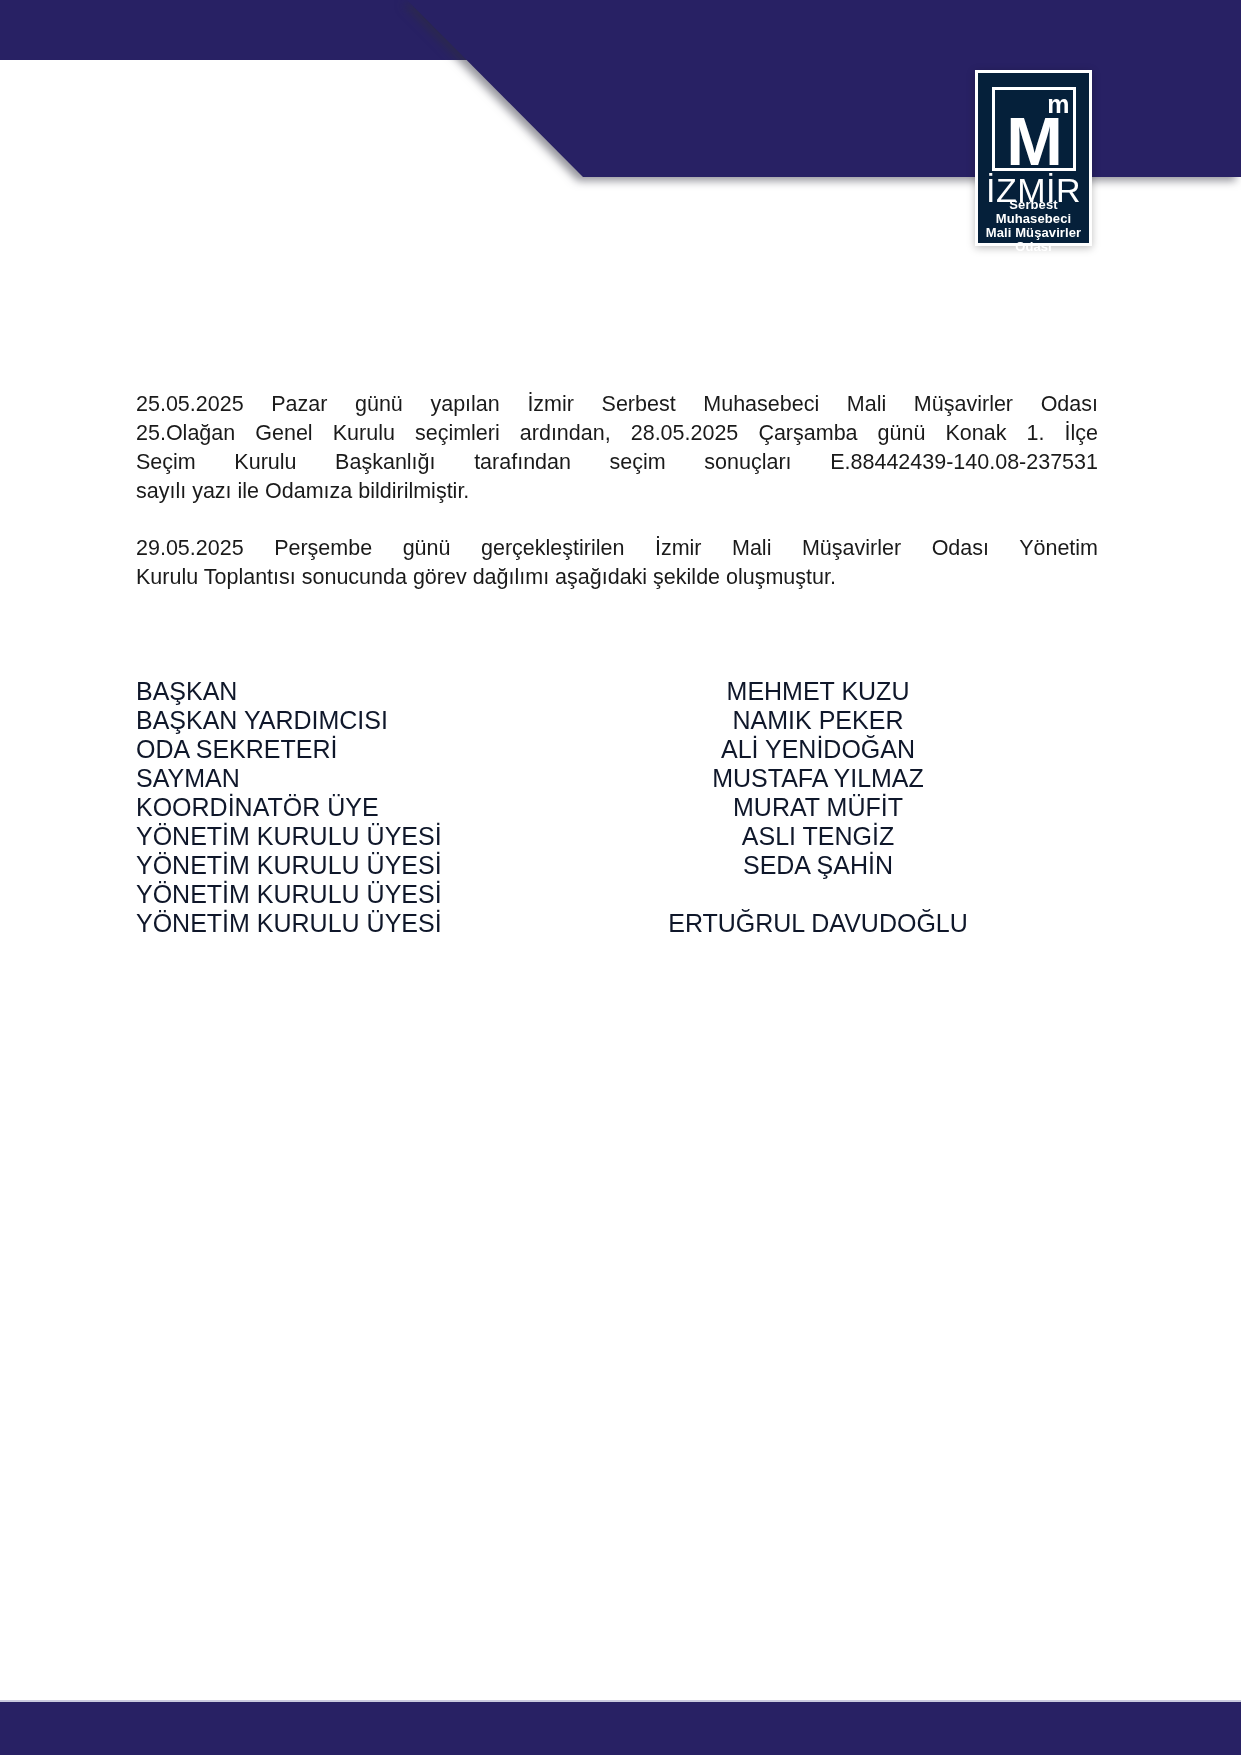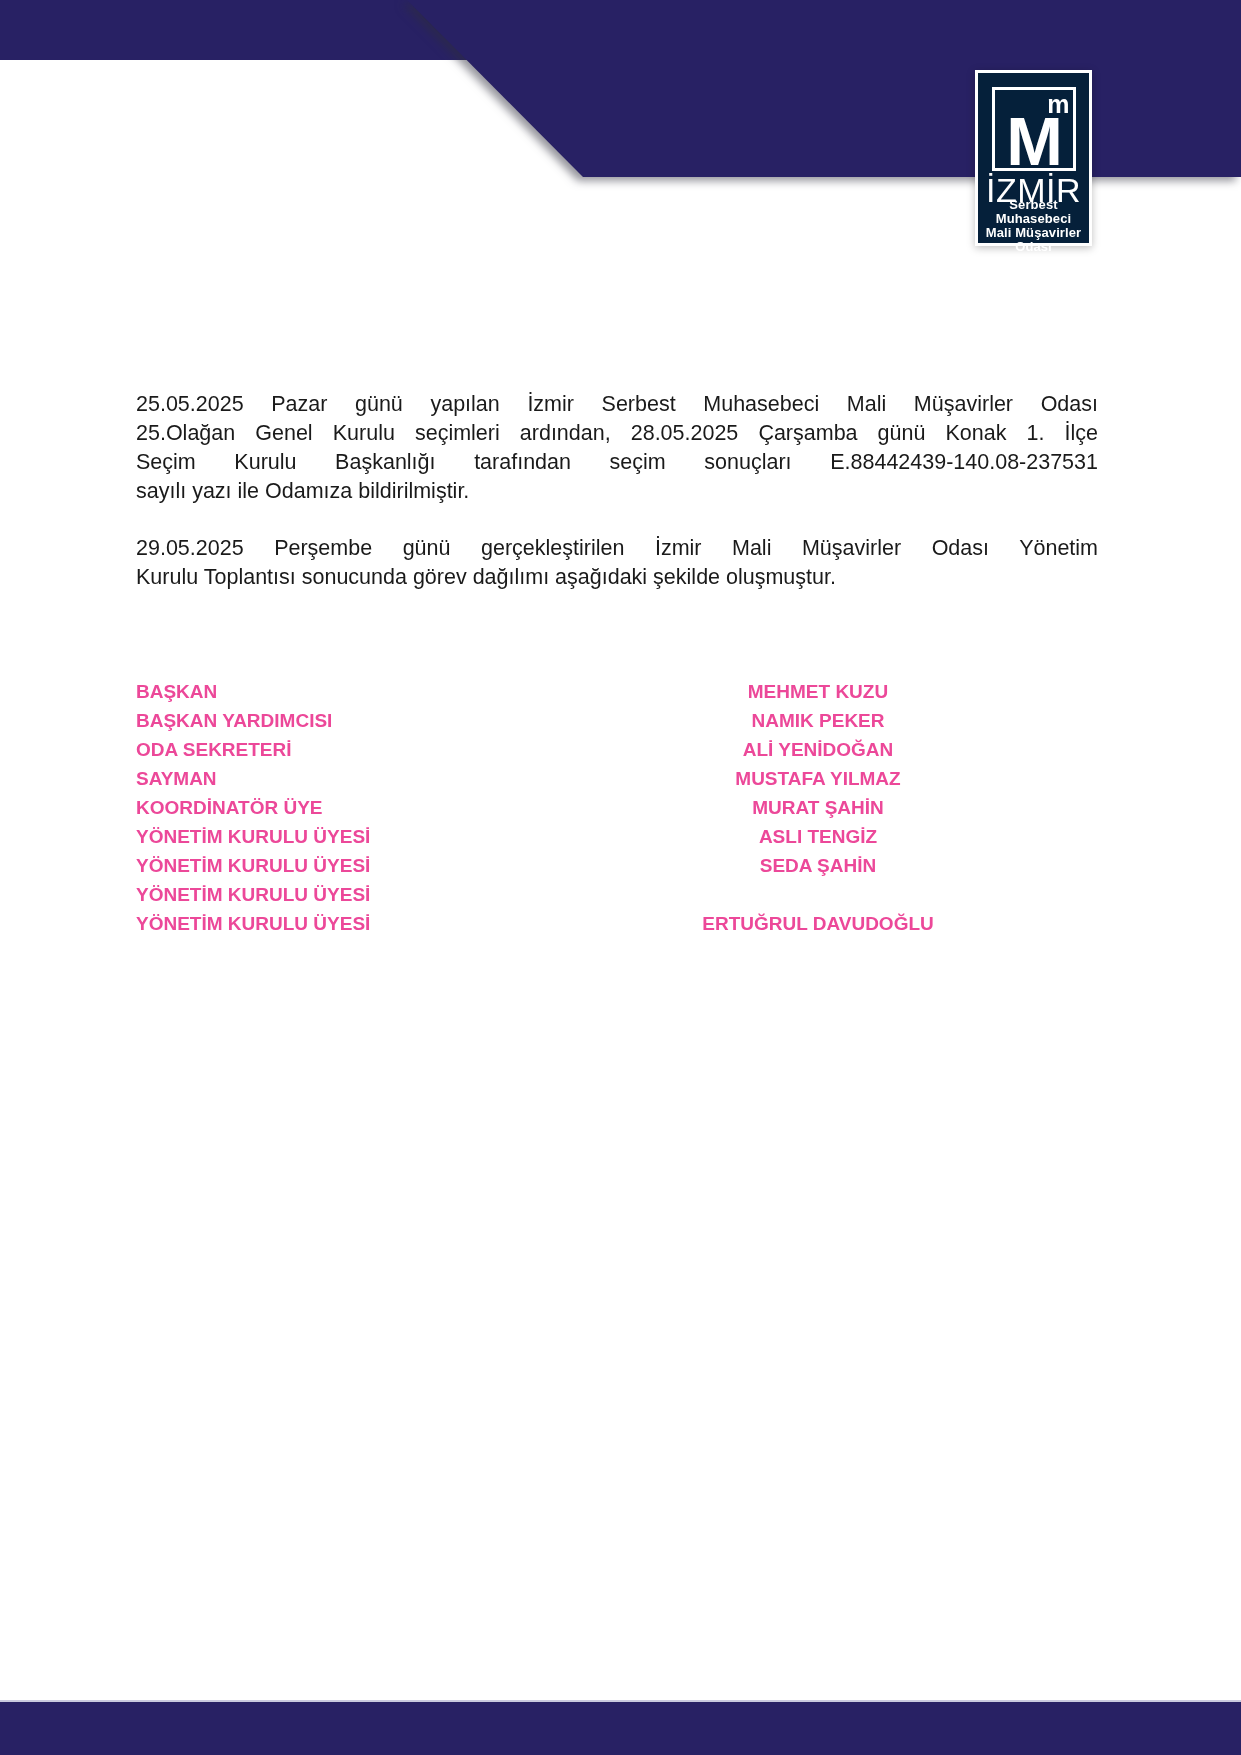--- a/index.html
+++ b/index.html
@@ -58,22 +58,22 @@
     font-size:21.5px; line-height:29px;
   }
   .p1 { top:358px;margin-top:32px; }
   .p2 { top:534px; }
   .jline { height:29px; overflow:hidden; text-align:justify; }
   .jline::after { content:""; display:inline-block; width:100%; height:0; vertical-align:top; }
   .lline { height:29px; overflow:hidden; }
 
   
   .roster {
-    position:absolute; left:136px; top:677px; width:962px; color:#ec4899;
-    font-size:19px; line-height:29px;font-weight:bold;
+    position:absolute; left:136px; top:677px; width:962px; color:#0f172a;
+    font-size:25px; line-height:29px;
   }
   .rrow { display:flex; height:29px; }
   .rtitle { flex:0 0 402px; width:402px; }
   .rname { flex:1;text-align:center; }
 
   
   .footer-band {
     position:absolute; left:0; bottom:0; width:100%; height:53px;
     background:#282164; border-top:2px solid #c9cade; box-sizing:content-box;
   }
@@ -124,21 +124,21 @@
     <div class="rrow">
       <span class="rtitle">ODA SEKRETERİ</span>
       <span class="rname">ALİ YENİDOĞAN</span>
     </div>
     <div class="rrow">
       <span class="rtitle">SAYMAN</span>
       <span class="rname">MUSTAFA YILMAZ</span>
     </div>
     <div class="rrow">
       <span class="rtitle">KOORDİNATÖR ÜYE</span>
-      <span class="rname">MURAT ŞAHİN</span>
+      <span class="rname">MURAT MÜFİT</span>
     </div>
     <div class="rrow">
       <span class="rtitle">YÖNETİM KURULU ÜYESİ</span>
       <span class="rname">ASLI TENGİZ</span>
     </div>
     <div class="rrow">
       <span class="rtitle">YÖNETİM KURULU ÜYESİ</span>
       <span class="rname">SEDA ŞAHİN</span>
     </div>
     <div class="rrow">

